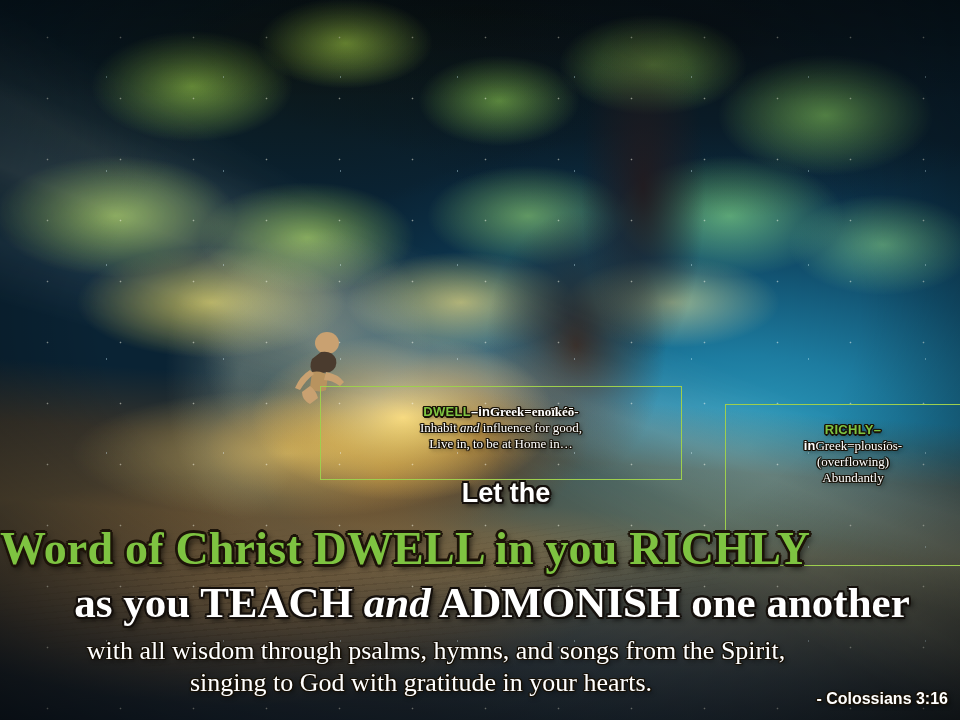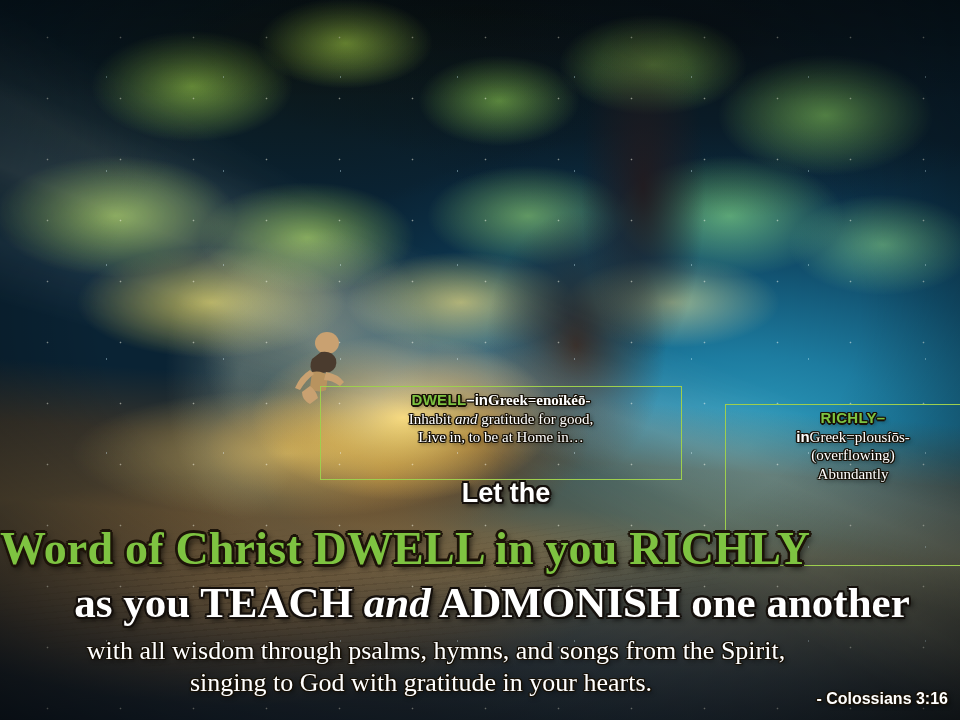--- a/index.html
+++ b/index.html
@@ -178,22 +178,22 @@
        0 -1.5px 0 #1a1207, 0 1.5px 0 #1a1207,
        2px 2px 4px rgba(0,0,0,.7);
   }
 
   
   .defbox {
     position: absolute;
     border: 1px solid #9ecf4e;
     text-align: center;
     line-height: 1.24;
-    font-size: 15px;
-    padding: 4px 8px 7px;
+    font-size: 13px;
+    padding: 17px 8px 7px;
   }
   #defbox-dwell  { left: 320px; top: 386px; width: 362px; height: 94px; }
   #defbox-richly { left: 697px; top: 404px; width: 256px; height: 162px; margin-left: 28px; }
 
   .def-term { font-weight: bold; letter-spacing: .3px; }
   .def-body { font-weight: bold; }
   .def-em { font-style: italic; }
 
   .bold-sans { font-family: "Liberation Sans", sans-serif; font-weight: bold; }
 
@@ -278,21 +278,21 @@
 
   <div class="bg-layer bg-vignette"></div>
 
   <div class="overlay">
 
     <div class="defbox" id="defbox-dwell">
       <div class="def-body">
         <span class="outlined-green-sm def-term bold-sans">DWELL</span><span class="outlined-thin bold-sans">–</span><span class="outlined-thin bold-sans">in</span><span class="outlined-thin">Greek=enoïkéō-</span>
       </div>
       <div>
-        <span class="outlined-thin">Inhabit </span><span class="outlined-thin def-em">and</span><span class="outlined-thin"> gratitude for good,</span>
+        <span class="outlined-thin">Inhabit </span><span class="outlined-thin def-em">and</span><span class="outlined-thin"> influence for good,</span>
       </div>
       <div class="outlined-thin">Live in, to be at Home in…</div>
     </div>
 
     <div class="defbox" id="defbox-richly">
       <div class="outlined-green-sm def-term bold-sans">RICHLY–</div>
       <div>
         <span class="outlined-thin bold-sans">in</span><span class="outlined-thin">Greek=plousíōs-</span>
       </div>
       <div class="outlined-thin">(overflowing)</div>

